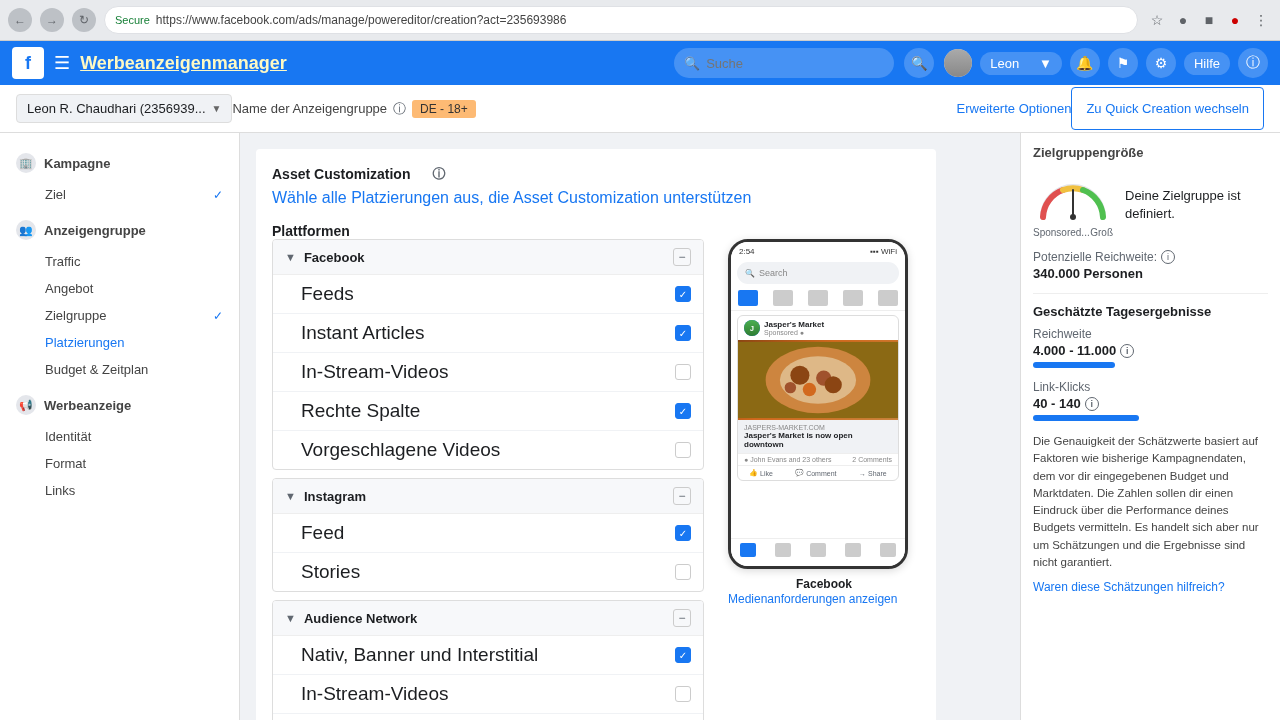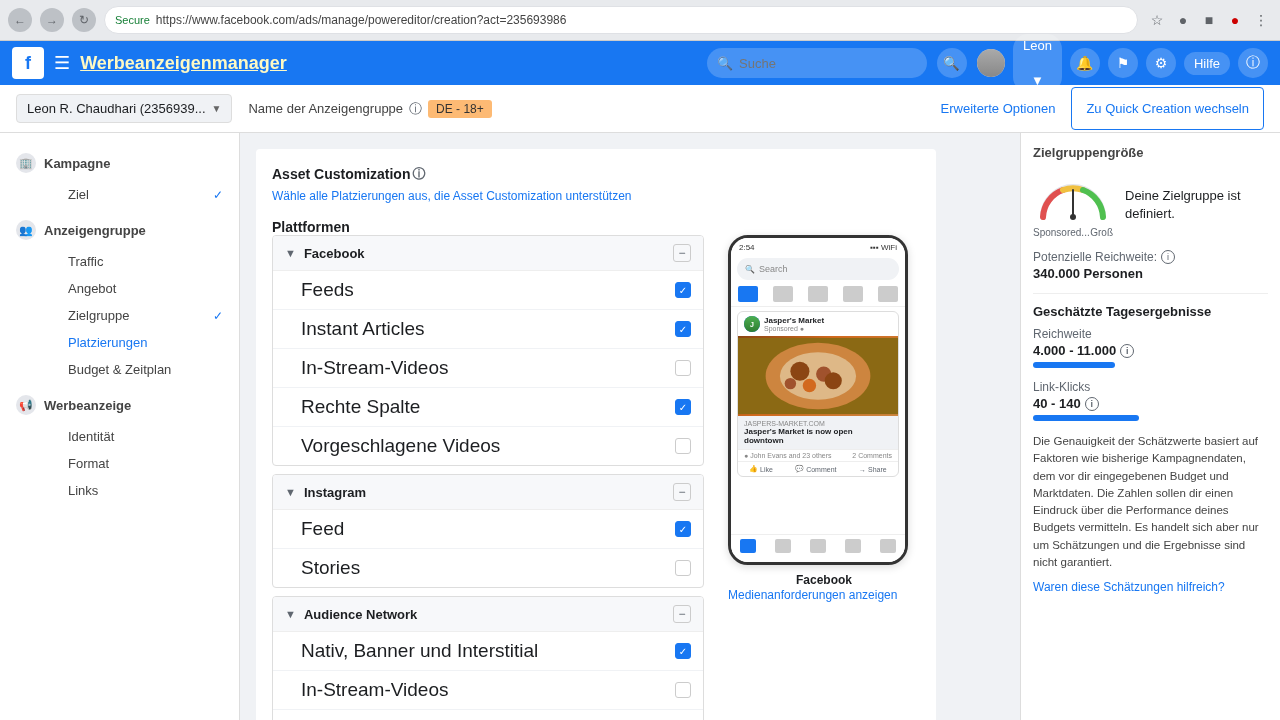--- a/index.html
+++ b/index.html
@@ -17,53 +17,53 @@
     
     .app-header { background: #1877f2; display: flex; align-items: center; height: 44px; padding: 0 12px; gap: 10px; }
     .fb-logo { width: 32px; height: 32px; background: white; border-radius: 4px; display: flex; align-items: center; justify-content: center; font-weight: bold; color: #1877f2; font-size: 18px; }
     .hamburger-btn { color: white; cursor: pointer; font-size: 18px; background: none; border: none; }
     .app-title { color: #fef9c3; font-size: 18px; font-weight: 600; flex: 1; text-decoration: underline; }
     .search-bar { width: 220px; height: 30px; border-radius: 15px; background: rgba(255,255,255,0.2); border: none; color: white; padding: 0 12px 0 32px; font-size: 13px; }
     .search-wrapper { position: relative; }
     .search-icon { position: absolute; left: 10px; top: 50%; transform: translateY(-50%); color: rgba(255,255,255,0.7); font-size: 13px; }
     .search-submit { background: rgba(255,255,255,0.2); border: none; width: 30px; height: 30px; border-radius: 50%; color: white; cursor: pointer; display: flex; align-items: center; justify-content: center; }
     .header-right { display: flex; align-items: center; gap: 8px; }
-    .user-btn { background: rgba(255,255,255,0.2); border: none; border-radius: 15px; color: white; padding: 4px 10px; cursor: pointer; display: flex; align-items: center; gap: 20px; font-size: 13px; flex-direction: column; }
+    .user-btn { background: rgba(255,255,255,0.2); border: none; border-radius: 15px; color: white; padding: 4px 10px; cursor: pointer; display: flex; align-items: center; gap: 20px; font-size: 13px; }
     .header-icon-btn { width: 30px; height: 30px; border-radius: 50%; background: rgba(255,255,255,0.2); border: none; color: white; cursor: pointer; font-size: 14px; display: flex; align-items: center; justify-content: center; }
     .hilfe-btn { background: rgba(255,255,255,0.2); border: none; border-radius: 15px; color: white; padding: 4px 10px; cursor: pointer; font-size: 13px; }
 
     
-    .sub-header { background: white; border-bottom: 1px solid #ddd; display: flex; align-items: center; padding: 0 16px; height: 48px; gap: 16px; }
+    .sub-header { background: white; border-bottom: 1px solid #ddd; display: flex; align-items: center; padding: 0 16px; height: 48px; gap: 0; }
     .account-selector { display: flex; align-items: center; gap: 6px; background: #f0f2f5; border-radius: 4px; padding: 6px 10px; cursor: pointer; font-size: 13px; border: 1px solid #ddd; min-width: 180px; }
     .account-selector .chevron { color: #666; font-size: 10px; }
     .ad-group-name { flex: 1; display: flex; align-items: center; gap: 6px; font-size: 13px; color: #444; }
     .age-badge { background: #fdba74; border-radius: 3px; padding: 2px 8px; font-size: 12px; color: #333; }
     .advanced-opts-btn { color: #1877f2; font-size: 13px; cursor: pointer; background: none; border: none; }
     .quick-create-btn { background: white; border: 1px solid #1877f2; color: #1877f2; border-radius: 4px; padding: 13px 14px; cursor: pointer; font-size: 13px; font-weight: 500; margin-left: auto; }
 
     
     .main-layout { display: flex; height: calc(720px - 44px - 48px - 32px); }
 
     
     .sidebar { width: 240px; background: white; border-right: 1px solid #ddd; padding: 12px 0; overflow-y: auto; flex-shrink: 0; }
     .sidebar-section { margin-bottom: 4px; }
     .sidebar-section-header { display: flex; align-items: center; gap: 8px; padding: 8px 16px; font-size: 13px; font-weight: 600; color: #444; cursor: pointer; }
     .sidebar-section-icon { width: 20px; height: 20px; border-radius: 50%; background: #e4e6eb; display: flex; align-items: center; justify-content: center; font-size: 11px; }
-    .sidebar-item { padding: 6px 16px 6px 68px; font-size: 13px; color: #444; cursor: pointer; display: flex; align-items: center; justify-content: space-between; }
+    .sidebar-item { padding: 6px 16px 6px 45px; font-size: 13px; color: #444; cursor: pointer; display: flex; align-items: center; justify-content: space-between; }
     .sidebar-item.active { color: #1877f2; font-weight: 500; }
     .sidebar-check { color: #1877f2; font-size: 12px; }
 
     
     .content { flex: 1; overflow-y: auto; background: #f0f2f5; padding: 16px; }
     .content-inner { background: white; border-radius: 4px; padding: 16px; max-width: 680px; }
 
     
-    .section-title { font-size: 14px; font-weight: 600; color: #1c1e21; display: flex; align-items: center; gap: 2px; margin-bottom: 6px; }
+    .section-title { font-size: 14px; font-weight: 600; color: #1c1e21; display: flex; align-items: center; gap: 22px; margin-bottom: 6px; }
     .info-icon { color: #606770; font-size: 13px; cursor: pointer; }
-    .section-link { color: #1877f2; font-size: 12px; cursor: pointer; text-decoration: none; display: block; margin-bottom: 16px; }
+    .section-link { color: #1877f2; font-size: 16px; cursor: pointer; text-decoration: none; display: block; margin-bottom: 16px; }
     .platforms-title { font-size: 14px; font-weight: 600; margin-bottom: 0; color: #1c1e21; }
 
     
     .platform-section { border: 1px solid #ddd; border-radius: 4px; margin-bottom: 8px; overflow: hidden; }
     .platform-header { display: flex; align-items: center; background: #f7f8fa; padding: 8px 12px; cursor: pointer; border-bottom: 1px solid #eee; }
     .platform-chevron { color: #606770; font-size: 11px; margin-right: 8px; cursor: pointer; }
     .platform-name { font-size: 13px; font-weight: 600; color: #1c1e21; flex: 1; }
     .platform-collapse { width: 18px; height: 18px; border: 1px solid #ccc; border-radius: 3px; display: flex; align-items: center; justify-content: center; cursor: pointer; color: #606770; font-size: 12px; }
     .placement-item { display: flex; align-items: center; justify-content: space-between; padding: 8px 12px 8px 28px; border-bottom: 1px solid #f0f2f5; }
     .placement-item:last-child { border-bottom: none; }

